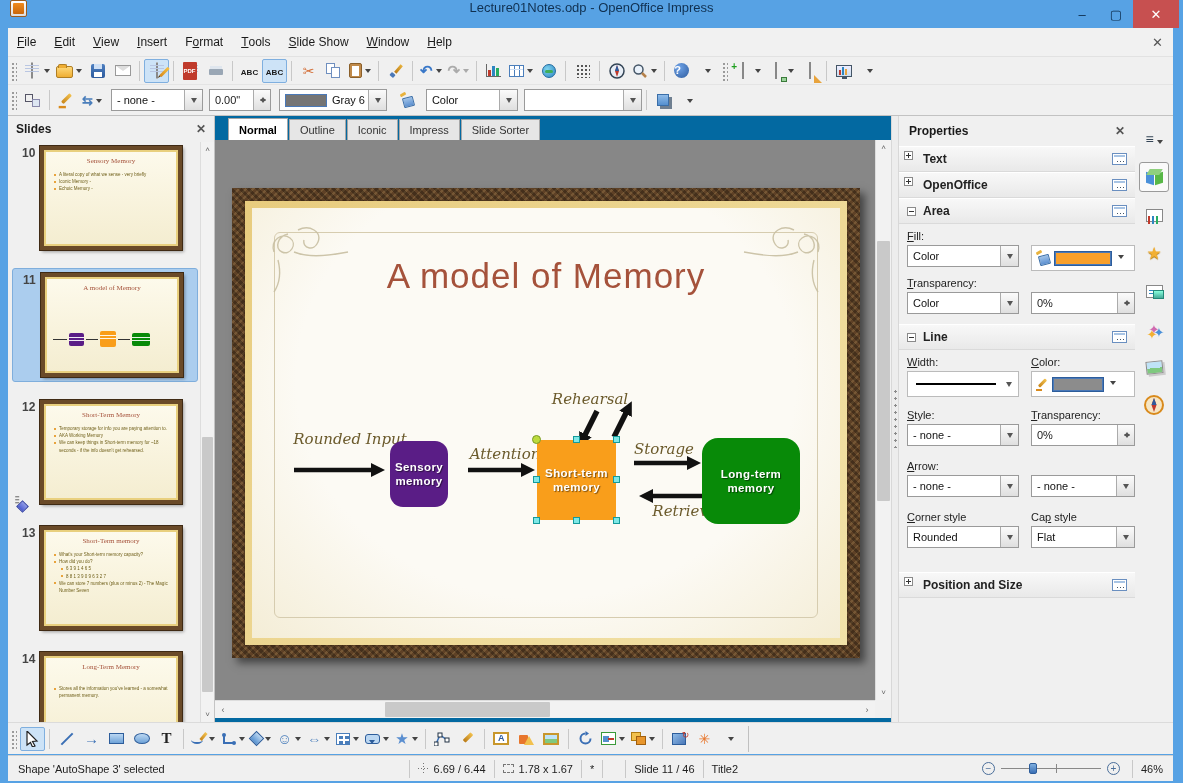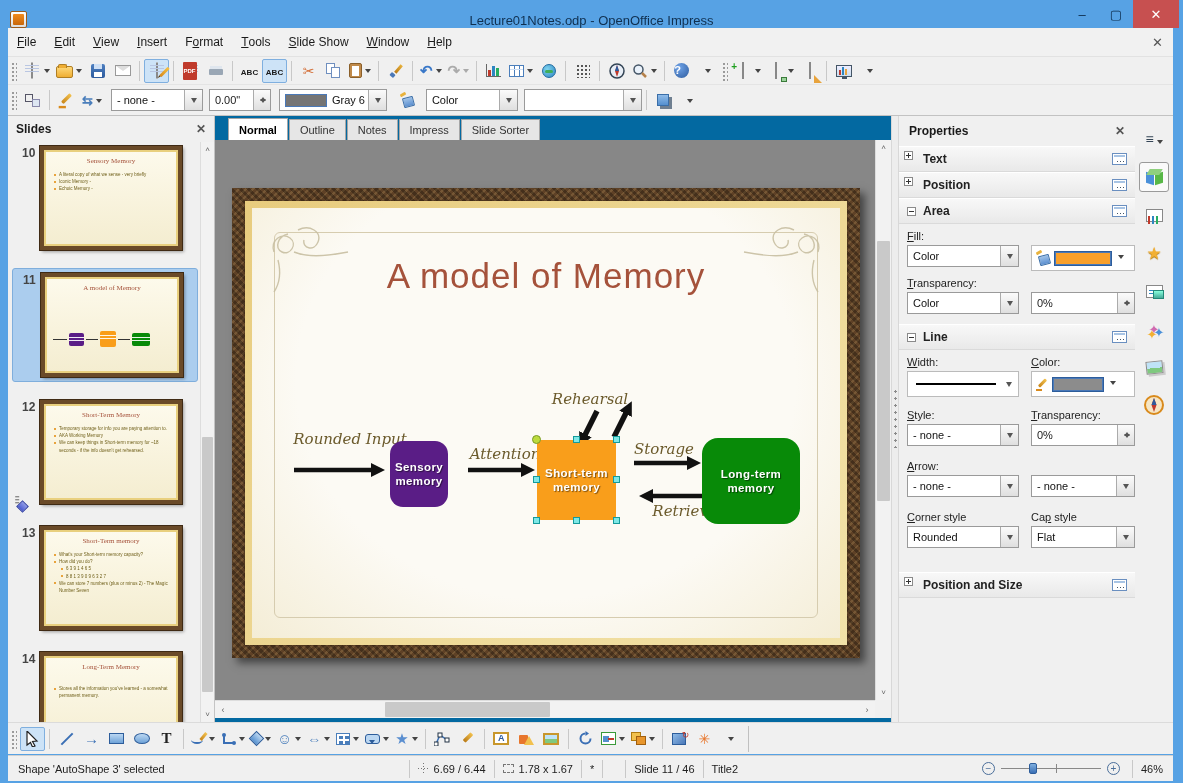--- a/index.html
+++ b/index.html
@@ -1,21 +1,21 @@
 <!DOCTYPE html>
 <html><head>
 <meta charset="utf-8">
 <style>
 *{box-sizing:border-box;margin:0;padding:0}
 body{font-family:"Liberation Sans",sans-serif;background:#333}
 u{text-decoration:underline}
 #win{position:relative;width:1183px;height:783px;background:#57A2E4;overflow:hidden;font-size:12px;color:#1a1a1a}
 .abs{position:absolute}
 
-#titlebar{left:0;top:0;width:100%;height:28px;display:flex;align-items:flex-end}
+#titlebar{left:0;top:0;width:100%;height:28px;display:flex;align-items:flex-start}
 #appicon{width:17px;height:17px;margin-left:10px;background:linear-gradient(#fff,#ddd);border:1px solid #9a5b1e;border-radius:2px;position:relative}
 #appicon::after{content:"";position:absolute;left:2px;top:2px;right:2px;bottom:2px;background:linear-gradient(#f08a1d,#c9670a);border-radius:1px}
 #wtitle{position:absolute;left:0;right:0;text-align:center;color:#103050;font-size:13px}
 .wbtns{margin-left:auto;display:flex;height:28px}
 .wbtn{width:34px;height:28px;display:flex;align-items:center;justify-content:center;color:#0b2b4a;font-size:13px}
 .wbtn.close{background:#C75050;color:#fff;width:46px;margin-right:4px}
 
 #menubar{left:8px;top:28px;right:10px;height:29px;background:#F1F1F1;display:flex;align-items:center;border-bottom:1px solid #E2E2E2}
 .menu-item{padding:0 9px;height:22px;display:flex;align-items:center;font-size:12px}
 #menubar .mclose{margin-left:auto;margin-right:10px;color:#555;font-size:13px}
@@ -514,21 +514,21 @@
         <div class="sbtn" style="top:0">˄</div>
         <div class="sthumb" style="top:295px;height:255px"></div>
         <div class="sbtn" style="bottom:0">˅</div>
       </div>
     </div>
 
     <div id="main" class="abs">
       <div id="tabsrow">
         <span class="vtab active">Normal</span>
         <span class="vtab">Outline</span>
-        <span class="vtab">Notes</span>
+        <span class="vtab">Iconic</span>
         <span class="vtab">Impress</span>
         <span class="vtab">Slide Sorter</span>
       </div>
 
       <div id="workspace">
         <div id="slide">
           <div class="pattern"></div>
           <div id="goldrim">
             <div id="paper">
               <div id="innerline"></div>
@@ -610,21 +610,21 @@
         <span class="x">✕</span>
       </div>
 
       <div class="sect">
         <span class="expander plus"></span>
         <span>Text</span>
         <span class="launcher"></span>
       </div>
       <div class="sect">
         <span class="expander plus"></span>
-        <span>Position</span>
+        <span>OpenOffice</span>
         <span class="launcher"></span>
       </div>
       <div class="sect">
         <span class="expander"></span>
         <span>Area</span>
         <span class="launcher"></span>
       </div>
       <div class="plabel"><u>F</u>ill:</div>
       <div class="prow">
         <span class="sel c1">

